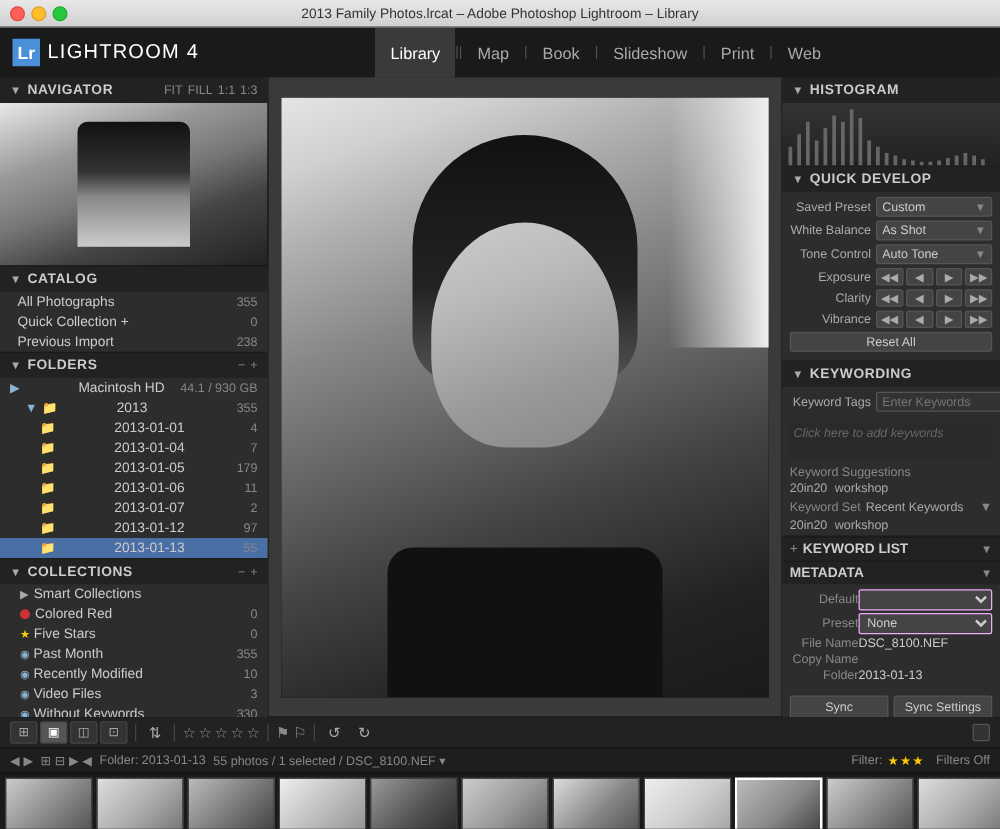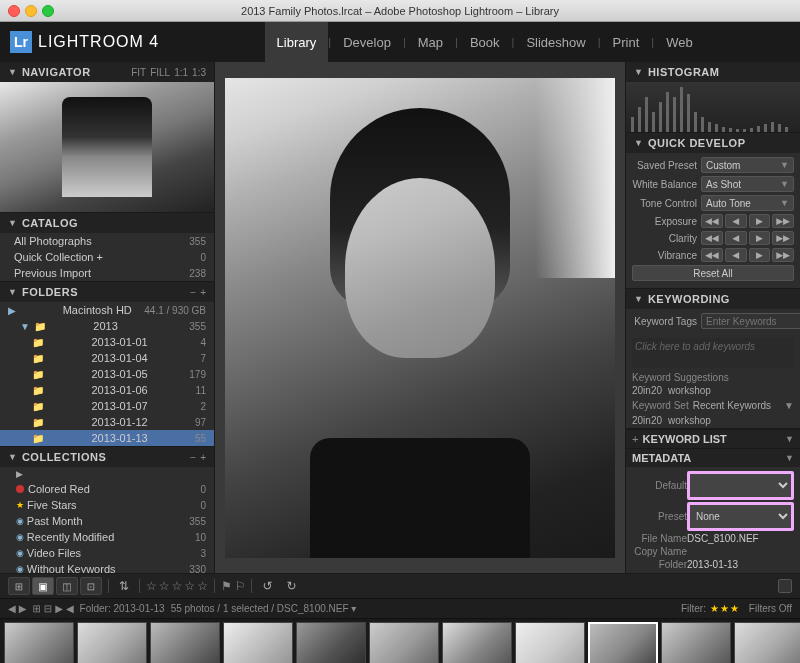--- a/index.html
+++ b/index.html
@@ -92,21 +92,21 @@
     
     .section-toggle { display: flex; align-items: center; padding: 3px 6px; background: #222; cursor: pointer; border-top: 1px solid #1a1a1a; }
     .section-toggle .plus { color: #888; font-size: 11px; margin-right: 4px; }
     .section-toggle .sec-label { font-size: 11px; color: #ccc; font-weight: 600; text-transform: uppercase; flex: 1; }
     .section-toggle .tri { color: #888; font-size: 9px; }
 
     .meta-section { padding: 4px 6px; }
     .meta-row { display: flex; align-items: center; margin-bottom: 2px; }
     .meta-key { width: 55px; font-size: 10px; color: #888; text-align: right; margin-right: 0; }
     .meta-val { flex: 1; font-size: 10px; color: #ccc; }
-    .meta-select { flex: 1; background: #444; border: 3px solid #f0abfc; border-radius: 2px; height: 29px; font-size: 10px; color: #ccc; padding: 0 2px; }
+    .meta-select { flex: 1; background: #444; border: 1px solid #f0abfc; border-radius: 2px; height: 17px; font-size: 10px; color: #ccc; padding: 0 2px; }
 
     .sync-bar { display: flex; gap: 4px; padding: 4px 6px; }
     .sync-btn { flex: 1; height: 18px; background: #444; border: 1px solid #555; border-radius: 2px; font-size: 10px; color: #ccc; text-align: center; line-height: 18px; cursor: pointer; }
 
     
     #bottom-toolbar { height: 25px; background: #222; border-top: 1px solid #1a1a1a; display: flex; align-items: center; padding: 0 8px; gap: 6px; }
     .toolbar-btn { color: #aaa; font-size: 12px; cursor: pointer; padding: 2px 4px; }
     .toolbar-sep { width: 1px; height: 14px; background: #444; }
     .view-btns { display: flex; gap: 2px; }
     .view-btn { width: 22px; height: 18px; background: #333; border: 1px solid #444; border-radius: 2px; display: flex; align-items: center; justify-content: center; cursor: pointer; color: #aaa; font-size: 10px; }
@@ -164,21 +164,20 @@
 </div>
 
 <div id="navbar">
   <div id="lr-logo">
     <div class="logo-box">Lr</div>
     <span class="app-name">LIGHTROOM 4</span>
   </div>
   <div id="nav-links">
     <span class="nav-link active">Library</span>
     <span class="nav-sep">|</span>
-    <span class="nav-link">Develop</span>
     <span class="nav-sep">|</span>
     <span class="nav-link">Map</span>
     <span class="nav-sep">|</span>
     <span class="nav-link">Book</span>
     <span class="nav-sep">|</span>
     <span class="nav-link">Slideshow</span>
     <span class="nav-sep">|</span>
     <span class="nav-link">Print</span>
     <span class="nav-sep">|</span>
     <span class="nav-link">Web</span>
@@ -303,20 +302,21 @@
       <div class="panel-header">
         <span class="triangle">▼</span>
         <span class="label">Collections</span>
         <div class="icons">
           <span>−</span>
           <span>+</span>
         </div>
       </div>
       <div class="collection-item">
         <span class="smart-icon">▶</span>
+        <span style="margin-left:4px;" class="collection-label">Smart Collections</span>
       </div>
       <div class="collection-item">
         <span style="display:inline-block;width:8px;height:8px;background:#cc3333;border-radius:50%;margin-right:4px;"></span>
         <span class="collection-label">Colored Red</span>
         <span class="collection-count">0</span>
       </div>
       <div class="collection-item">
         <span style="color:#ffcc00;font-size:9px;margin-right:3px;">★</span>
         <span class="collection-label">Five Stars</span>
         <span class="collection-count">0</span>

